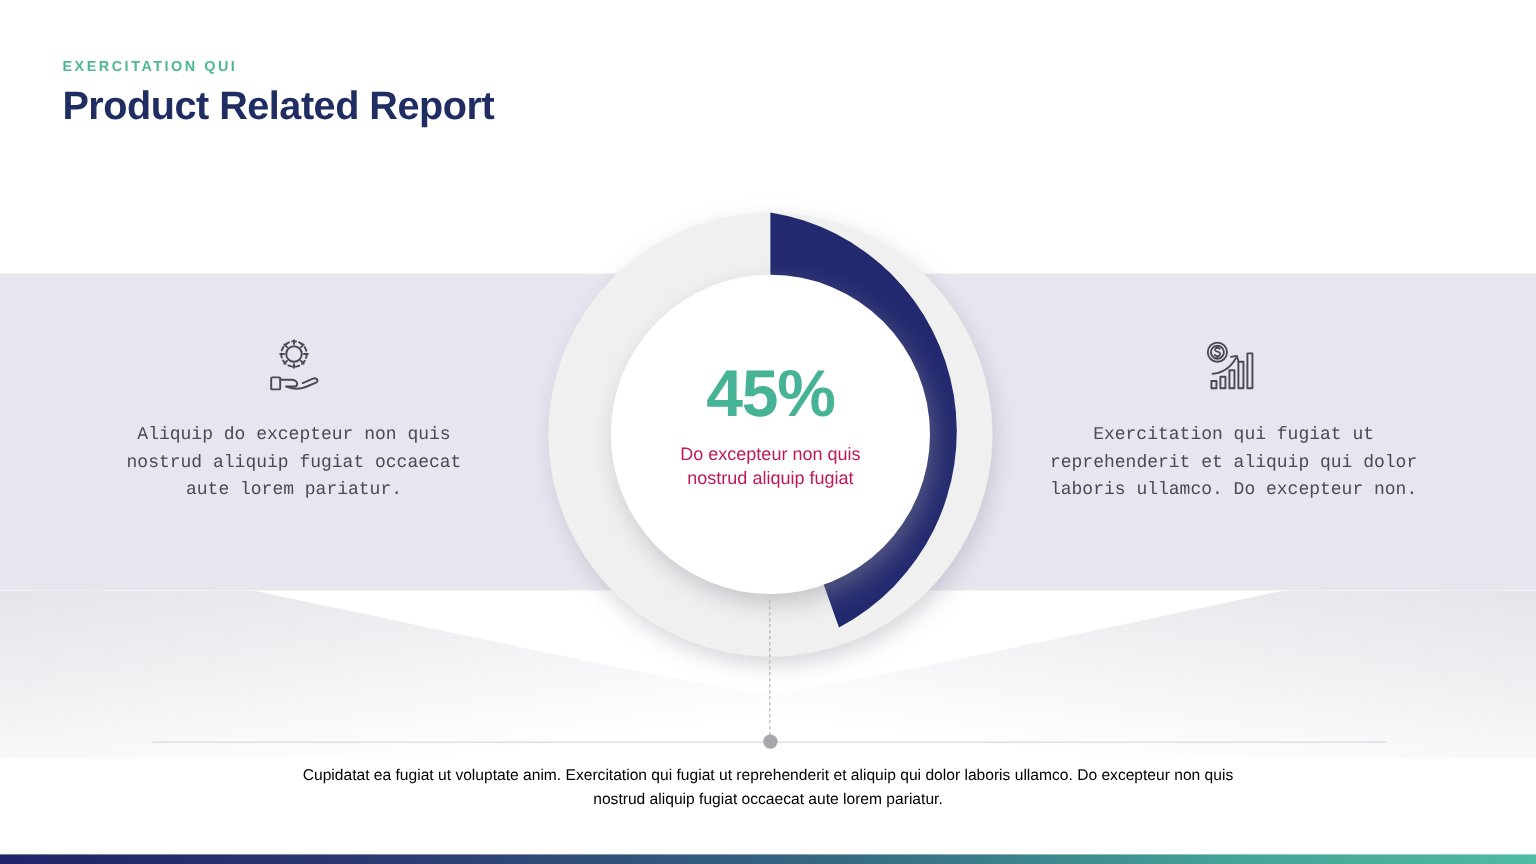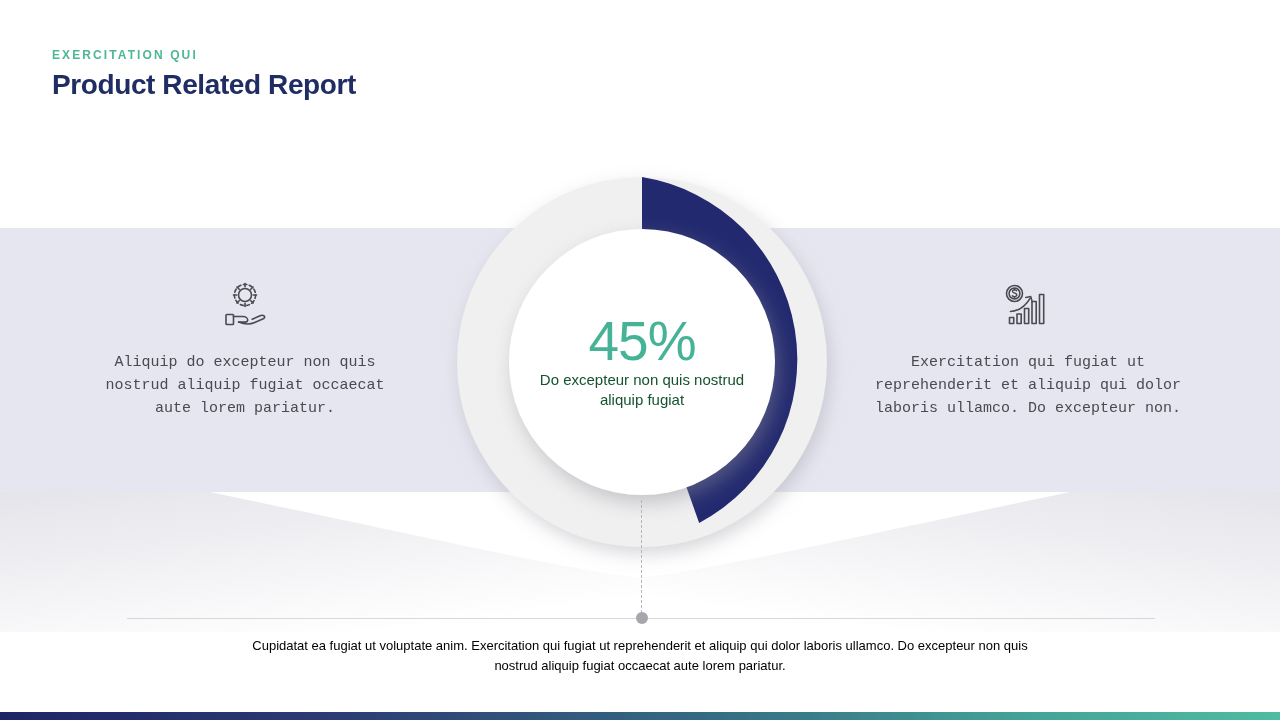--- a/index.html
+++ b/index.html
@@ -35,21 +35,21 @@
     font-size: 12px;
     font-weight: bold;
     letter-spacing: 2.1px;
     color: #4cb894;
     text-transform: uppercase;
     line-height: 1.2;
     margin: 0 0 8px 0;
     white-space: nowrap;
   }
   .title {
-    font-size: 28px;
+    font-size: 33px;
     font-weight: bold;
     color: #1f2d63;
     letter-spacing: -0.4px;
     line-height: 1.1;
     margin: 0;
     white-space: nowrap;
   }
 
   
   .band {
@@ -94,31 +94,31 @@
     position: absolute;
     left: 50%;
     top: 50%;
     transform: translate(-50%, -50%);
     width: 230px;
     text-align: center;
     pointer-events: none;
   }
   .pct {
     font-size: 55px;
-    font-weight: normal;
+    font-weight: bold;
     color: #46b396;
     line-height: 1;
     margin: 0 0 1px 0;
     letter-spacing: -1px;
   }
   .center-caption {
     font-size: 15px;
-    color: #14532d;
+    color: #be185d;
     line-height: 1.35;
-    margin: 0;
+    margin: 14px;
   }
 
   
   .feature {
     position: absolute;
     top: 276px;
     width: 300px;
     text-align: center;
     font-family: Liberation Mono, monospace;
   }

